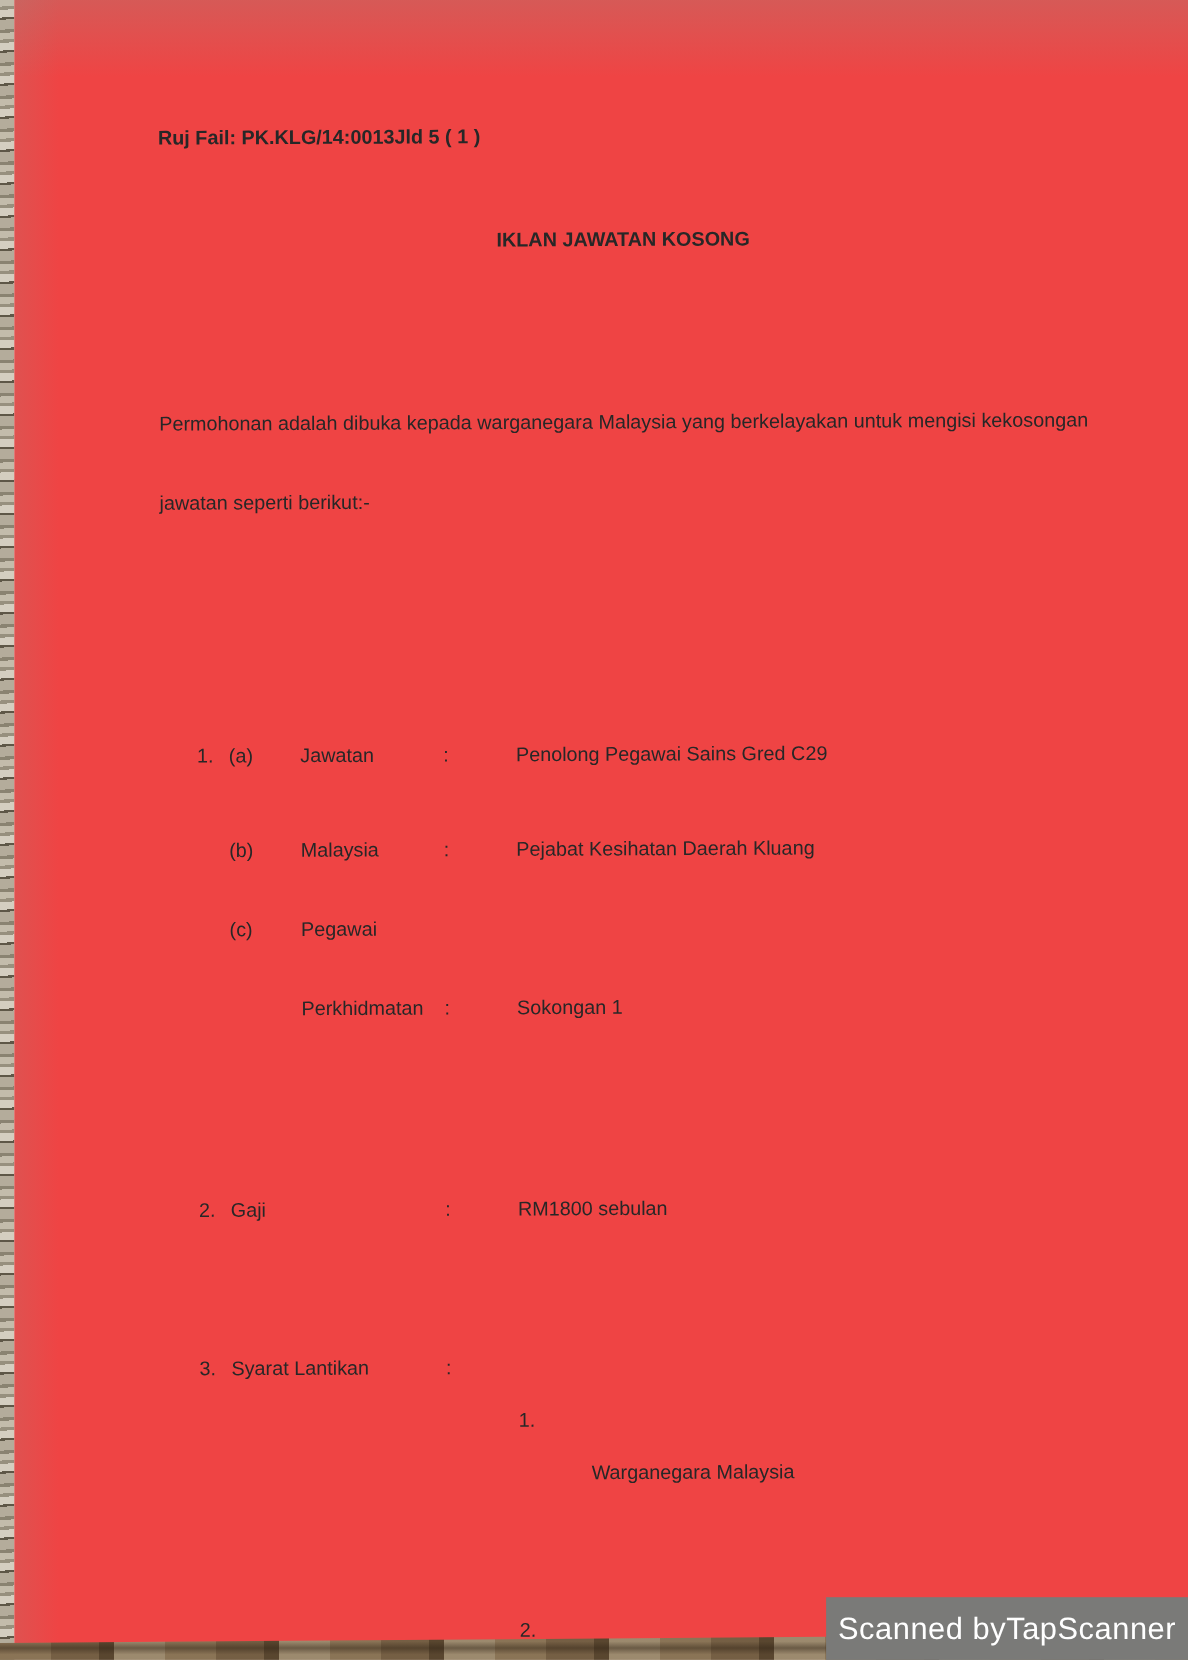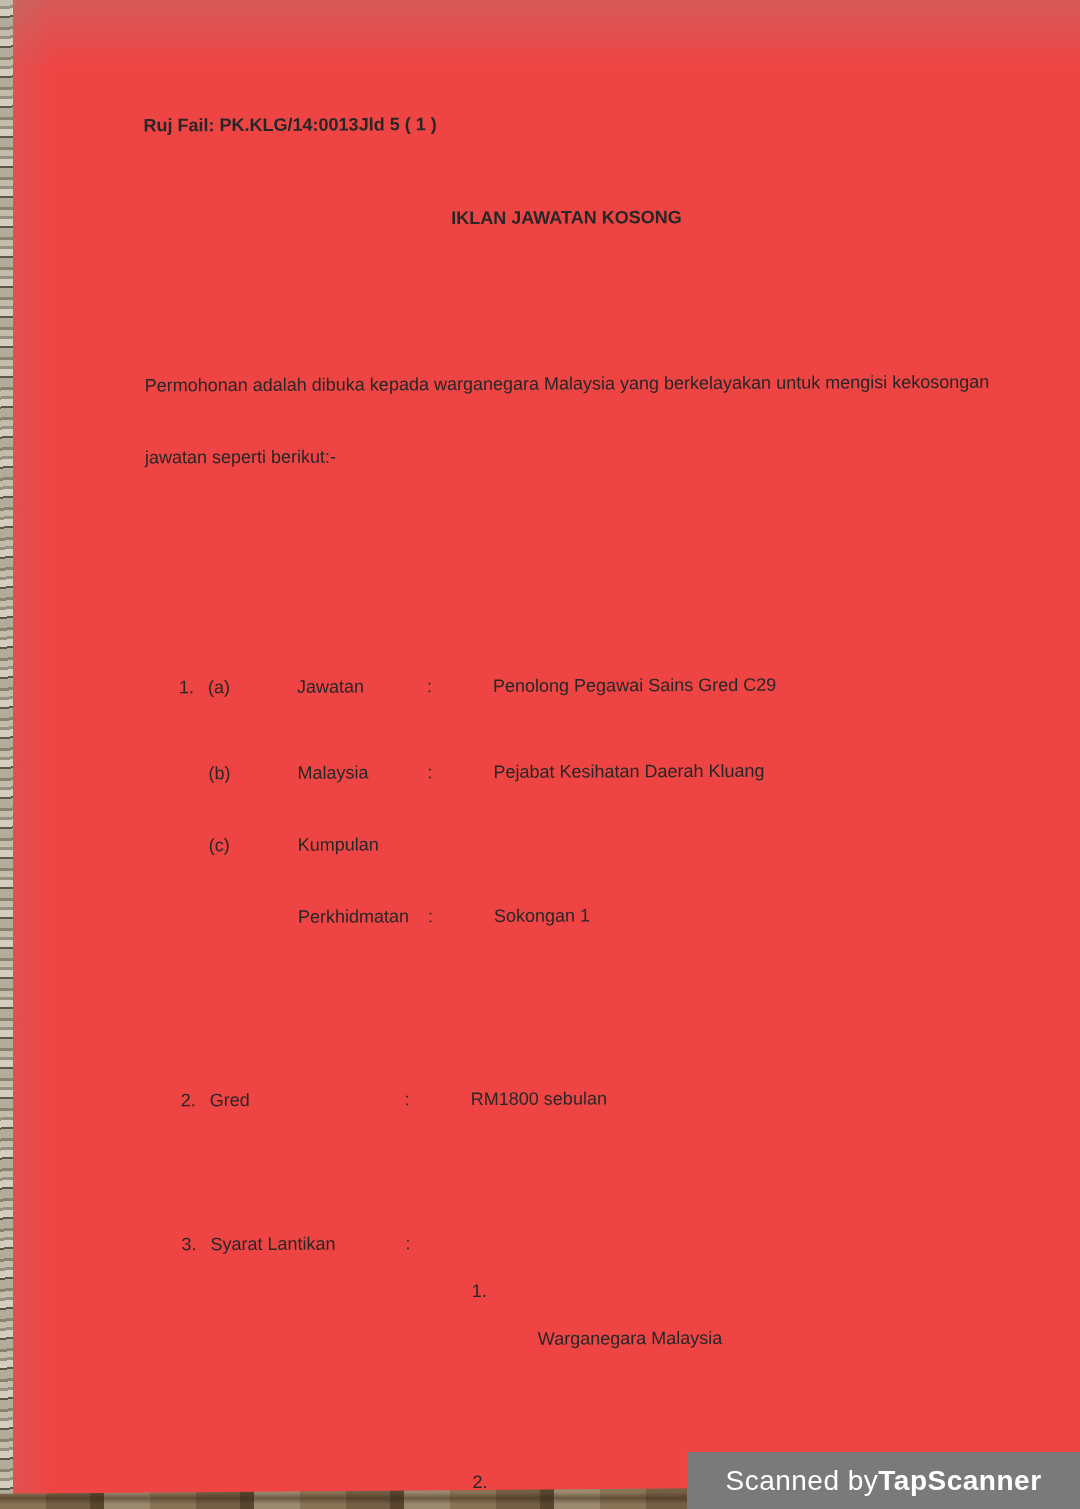--- a/index.html
+++ b/index.html
@@ -36,30 +36,30 @@
     transform:rotate(-0.25deg);transform-origin:top left;
     font-size:18px;line-height:24px;white-space:pre-wrap;
   }
   .ref{margin-top:42px;padding-left:130px;font-weight:600;}
   .title{margin-top:22px;padding-left:38px;text-align:center;font-weight:700;}
   .intro{margin-top:22px;padding-left:130px;}
   .row{display:flex;padding-left:163px;}.mt14{margin-top:14px}.mt15{margin-top:15px}.mt23{margin-top:23px}
   .mt24{margin-top:24px}
   .c-num{width:29px;flex:none;}
   .c-letter{width:65px;flex:none;}
-  .c-label1{width:130px;flex:none;margin-left:24px;}
+  .c-label1{width:130px;flex:none;}
   .c-label{width:195px;flex:none;}
   .c-colon{width:66px;flex:none;}
   .c-subnum{width:66px;flex:none;}
   .c-sub{flex:1;}
   .subrow{display:flex;}
   .c-value{flex:1;}
-  .b{font-weight:700;}
+  .b{font-weight:400;}
   .banner{
-    position:absolute;right:0;bottom:0;width:393px;height:57px;z-index:5;
+    position:absolute;right:0;bottom:0;width:329px;height:57px;z-index:5;
     background:#7a7a78;color:#ffffff;
     display:flex;align-items:center;justify-content:center;
     font-size:28px;letter-spacing:.5px;
   }
 </style>
 </head>
 <body>
 
 <div class="wood-left"></div>
 <div class="wood-bottom"></div>
@@ -87,35 +87,35 @@
       <div class="row mt14">
         <div class="c-num"></div>
         <div class="c-letter">(b)</div>
         <div class="c-label1">Malaysia</div>
         <div class="c-colon">:</div>
         <div class="c-value">Pejabat Kesihatan Daerah Kluang</div>
       </div>
       <div class="row">
         <div class="c-num"></div>
         <div class="c-letter">(c)</div>
-        <div class="c-label1">Kumpulan</div>
+        <div class="c-label1">Pegawai</div>
       </div>
       <div class="row">
         <div class="c-num"></div>
         <div class="c-letter"></div>
         <div class="c-label1">Perkhidmatan</div>
         <div class="c-colon">:</div>
         <div class="c-value">Sokongan 1</div>
       </div>
     </div>
 
     
     <div class="row mt15">
       <div class="c-num">2.</div>
-      <div class="c-label">Gred</div>
+      <div class="c-label">Gaji</div>
       <div class="c-colon">:</div>
       <div class="c-value">RM1800 sebulan</div>
     </div>
 
     
     <div class="row mt24">
       <div class="c-num">3.</div>
       <div class="c-label">Syarat Lantikan</div>
       <div class="c-colon">:</div>
       <div class="c-sub">

